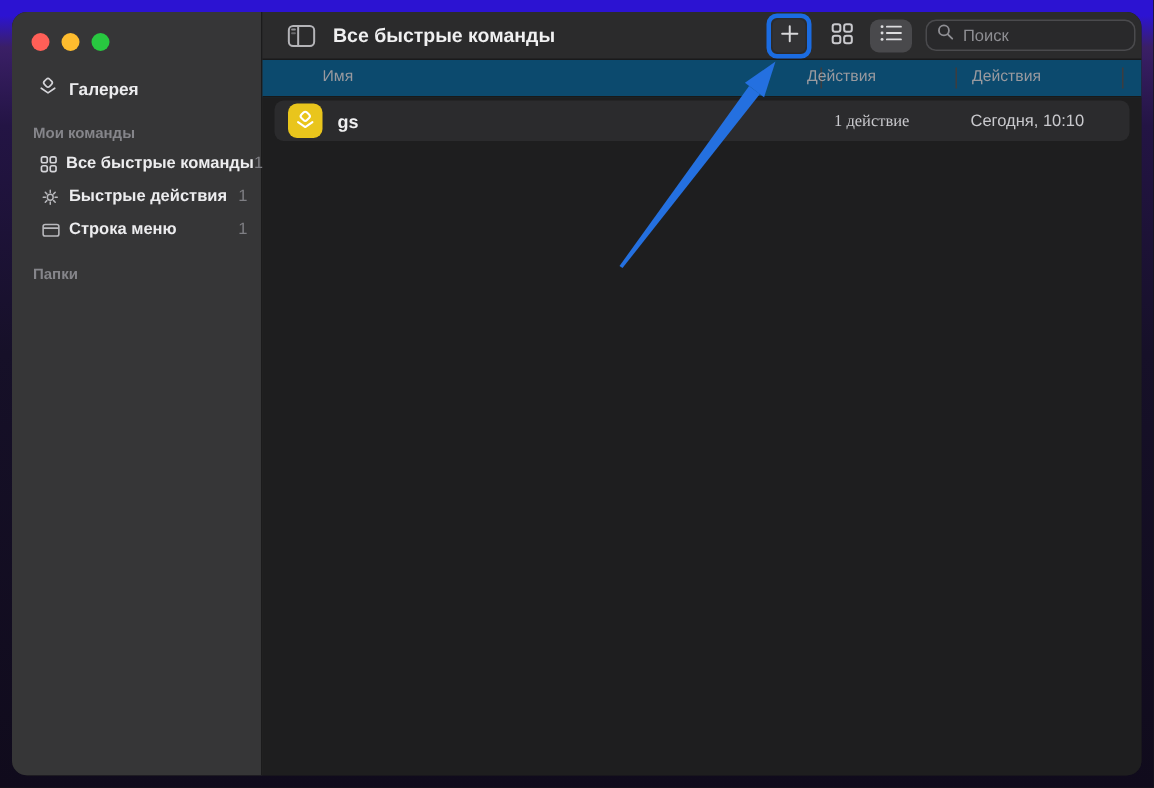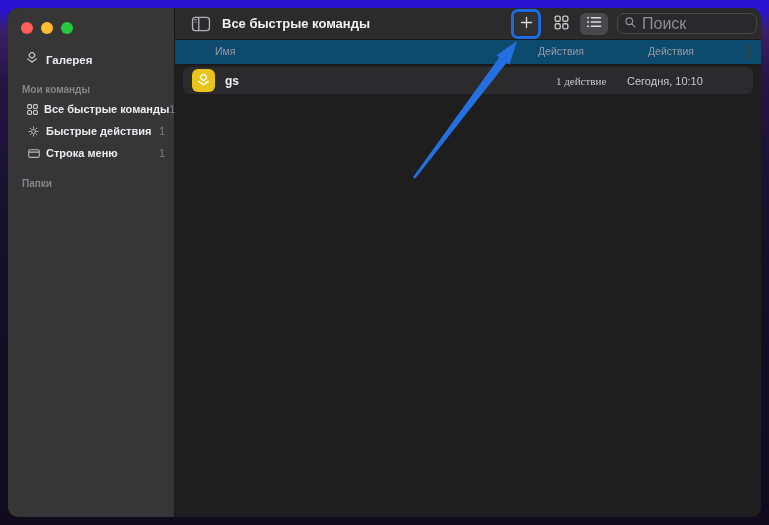--- a/index.html
+++ b/index.html
@@ -28,37 +28,37 @@
   .main { flex:1; display:flex; flex-direction:column; min-width:0; }
   .toolbar { height:32px; flex:none; background:#2b2b2c; display:flex; align-items:center; border-bottom:1px solid #1a1a1b; }
   .tb-toggle { margin-left:15px; width:22px; height:18px; display:flex; align-items:center; justify-content:center; background:none; border:none; cursor:default; }
   .tb-title { margin-left:10px; font-size:13px; font-weight:700; color:#f0f0f1; white-space:nowrap; }
   .spacer { flex:1; }
   .annot-box { display:inline-flex; border:3px solid #1b6ce2; border-radius:7px; padding:1px; margin:-5px 0; }
   .btn-plus { width:22px; height:22px; border:none; border-radius:4px; background:#323234; display:flex; align-items:center; justify-content:center; }
   .btn-ghost { width:22px; height:22px; margin-left:9px; border:none; background:none; display:flex; align-items:center; justify-content:center; }
   .btn-list { width:28px; height:22px; margin-left:8px; border:none; border-radius:6px; background:#49494c; display:flex; align-items:center; justify-content:center; }
   .search { width:140px; height:21px; margin-left:9px; margin-right:4px; border:1px solid #4a4a4d; border-radius:7px; background:#29292b; display:flex; align-items:center; padding:0 6px; gap:5px; }
-  .search input { flex:1; min-width:0; background:transparent; border:none; outline:none; color:#dddddf; font-size:16px; font-family:inherit; }
+  .search input { flex:1; min-width:0; background:transparent; border:none; outline:none; color:#dddddf; font-size:11px; font-family:inherit; }
   .search input::placeholder { color:#8e8e93; }
   
   .thead { height:25px; flex:none; position:relative; background:#0c4a6e; border-bottom:1px solid #191919; }
   .th { position:absolute; top:5px; font-size:10.5px; color:#9a9a9f; }
   .th-name { left:40px; }
   .th-actions { left:363px; }
   .th-last { left:473px; }
   .vdiv { position:absolute; top:5px; width:1px; height:14px; background:#3d3d3f; }
   
   .content { flex:1; background:#1e1e1f; padding-top:2px; position:relative; }
   .row { margin:0 8px; height:27px; background:#2b2b2d; border-radius:6px; display:flex; align-items:center; padding-left:9px; position:relative; }
   .sc-icon { width:23px; height:23px; border-radius:6px; background:#e9c51c; display:flex; align-items:center; justify-content:center; flex:none; }
   .row-name { margin-left:10px; font-size:12px; font-weight:700; color:#f0f0f1; }
   .cell { position:absolute; font-size:11px; color:#c9c9cd; }
   .cell-actions { left:373px;font-family:Liberation Serif, serif; }
-  .cell-last { left:444px; }
+  .cell-last { left:464px; }
   
   .overlay { position:absolute; left:0; top:0; width:769px; height:525px; pointer-events:none; z-index:50; }
 </style>
 </head>
 <body>
 
 <div class="page">
   <div class="window">
 
     <div class="sidebar">

